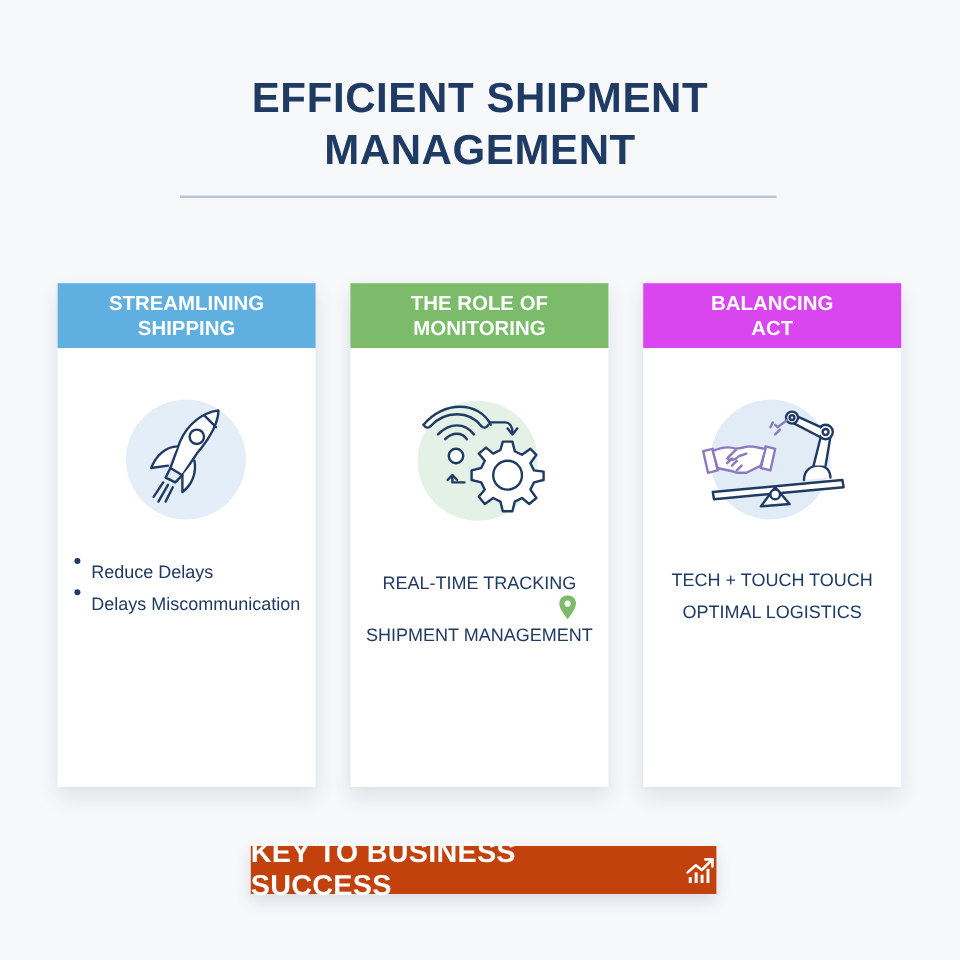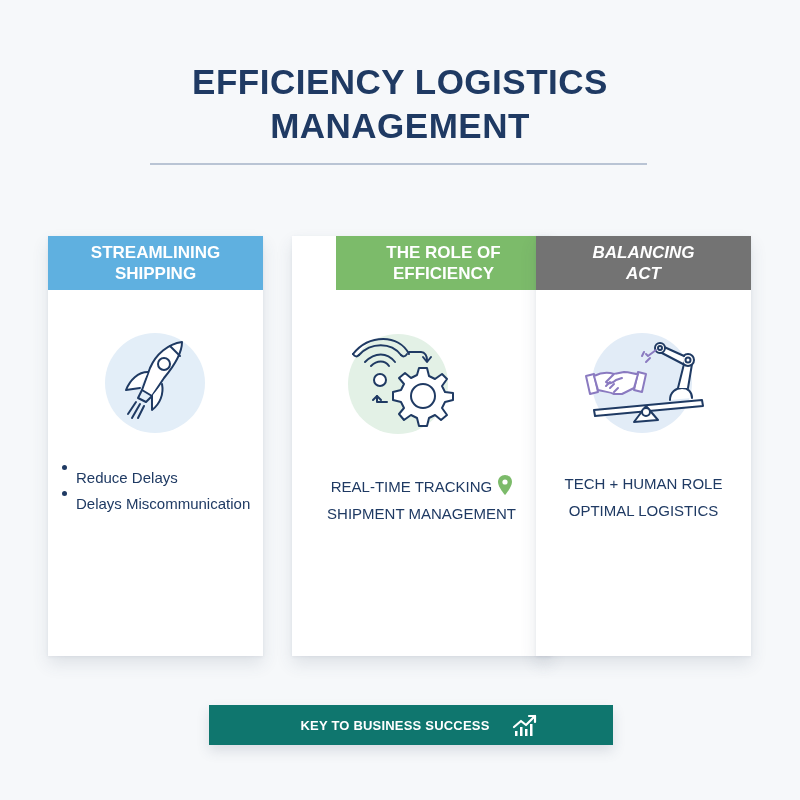--- a/index.html
+++ b/index.html
@@ -39,37 +39,37 @@
   }
   .card {
     position: absolute;
     top: 236px;
     width: 215px;
     height: 420px;
     background: #ffffff;
     box-shadow: 0 8px 16px rgba(60, 75, 100, 0.12), 0 1px 3px rgba(60, 75, 100, 0.08);
   }
   .card-1 { left: 48px; }
-  .card-2 { left: 292px; padding-left: 44px; }
+  .card-2 { left: 292px; }
   .card-3 { left: 536px; }
   .card-header {
     height: 54px;
     display: flex;
     flex-direction: column;
     justify-content: center;
     align-items: center;
     color: #ffffff;
     font-weight: bold;
     font-size: 17px;
     line-height: 21px;
     text-align: right;
   }
   .card-1 .card-header { background: #5fb0e0; }
   .card-2 .card-header { background: #7cbb6a; }
-  .card-3 .card-header { background: #737373; font-style: italic; }
+  .card-3 .card-header { background: #d946ef; }
 
   .icon-circle {
     position: absolute;
     width: 100px;
     height: 100px;
     border-radius: 50%;
     top: 97px;
     left: 57px;
   }
   .card-1 .icon-circle { background: #e3eef8; }
@@ -108,55 +108,55 @@
     width: 100%;
     text-align: center;
     color: #1f3a63;
     font-size: 15px;
     line-height: 27px;
   }
   .card-2 .center-lines { top: 237px; }
   .card-3 .center-lines { top: 234px; }
   .line-with-pin {
     display: inline-flex;
-    align-items: center;
+    align-items: flex-end;
+    flex-direction: column;
   }
   .pin {
     display: inline-block;
     margin-left: 6px;
     margin-top: -4px;
   }
 
   .footer-banner {
     position: absolute;
     left: 209px;
     top: 705px;
     width: 388px;
     height: 40px;
-    background: #0f766e;
+    background: #c2410c;
     box-shadow: 0 6px 12px rgba(60, 75, 100, 0.15);
     display: flex;
     align-items: center;
     justify-content: center;
     color: #ffffff;
     font-weight: bold;
-    font-size: 13px;
+    font-size: 24px;
     letter-spacing: 0.2px;
-    padding-left: 16px;
   }
   .footer-banner .chart-icon {
     margin-left: 22px;
     display: inline-block;
   }
 </style>
 </head>
 <body>
 
 <div class="title">
-  <span class="title-line">EFFICIENCY LOGISTICS</span>
+  <span class="title-line">EFFICIENT SHIPMENT</span>
   <span class="title-line">MANAGEMENT</span>
 </div>
 
 <div class="divider"></div>
 
 <div class="card card-1">
   <div class="card-header">
     <span>STREAMLINING</span>
     <span>SHIPPING</span>
   </div>
@@ -187,21 +187,21 @@
     <li>
       <span class="dot"></span>
       <span>Delays Miscommunication</span>
     </li>
   </ul>
 </div>
 
 <div class="card card-2">
   <div class="card-header">
     <span>THE ROLE OF</span>
-    <span>EFFICIENCY</span>
+    <span>MONITORING</span>
   </div>
   <div class="icon-circle"></div>
   <svg class="icon-svg" style="left:55px; top:96px;" width="110" height="100" viewBox="0 0 110 100" fill="none" stroke="#1f3a63" stroke-width="2" stroke-linejoin="round" stroke-linecap="round">
 
     <path d="M6 22 C22 2 52 2 62 22"></path>
     <path d="M6 22 C8 25 10 25 12 23"></path>
     <path d="M60 22 C58 25 56 25 54 23"></path>
     <path d="M12 23 C24 10 44 10 54 23"></path>
     <path d="M18 30 C28 20 40 20 48 30"></path>
     <path d="M24 34 C30 28 38 28 42 34"></path>
@@ -264,21 +264,21 @@
       <path d="M62 40 L54 38 L50 56 L58 58 Z"></path>
       <path d="M10 42 C18 38 24 38 30 40 L40 38 C46 38 50 40 54 40 L50 54 C46 56 42 58 38 60 L30 60 C26 58 22 58 14 56 Z"></path>
       <path d="M30 40 L22 48 C24 50 28 50 32 46 L38 44"></path>
       <path d="M26 54 L30 50"></path>
       <path d="M30 58 L34 54"></path>
       <path d="M22 52 L26 48"></path>
     </g>
   </svg>
   <div class="center-lines">
     <div>
-      <span>TECH + HUMAN ROLE</span>
+      <span>TECH + TOUCH TOUCH</span>
     </div>
     <div>
       <span>OPTIMAL LOGISTICS</span>
     </div>
   </div>
 </div>
 
 <div class="footer-banner">
   <span>KEY TO BUSINESS SUCCESS</span>
   <svg class="chart-icon" width="26" height="24" viewBox="0 0 26 24" fill="none" stroke="#ffffff" stroke-width="2.2" stroke-linecap="round" stroke-linejoin="round">

